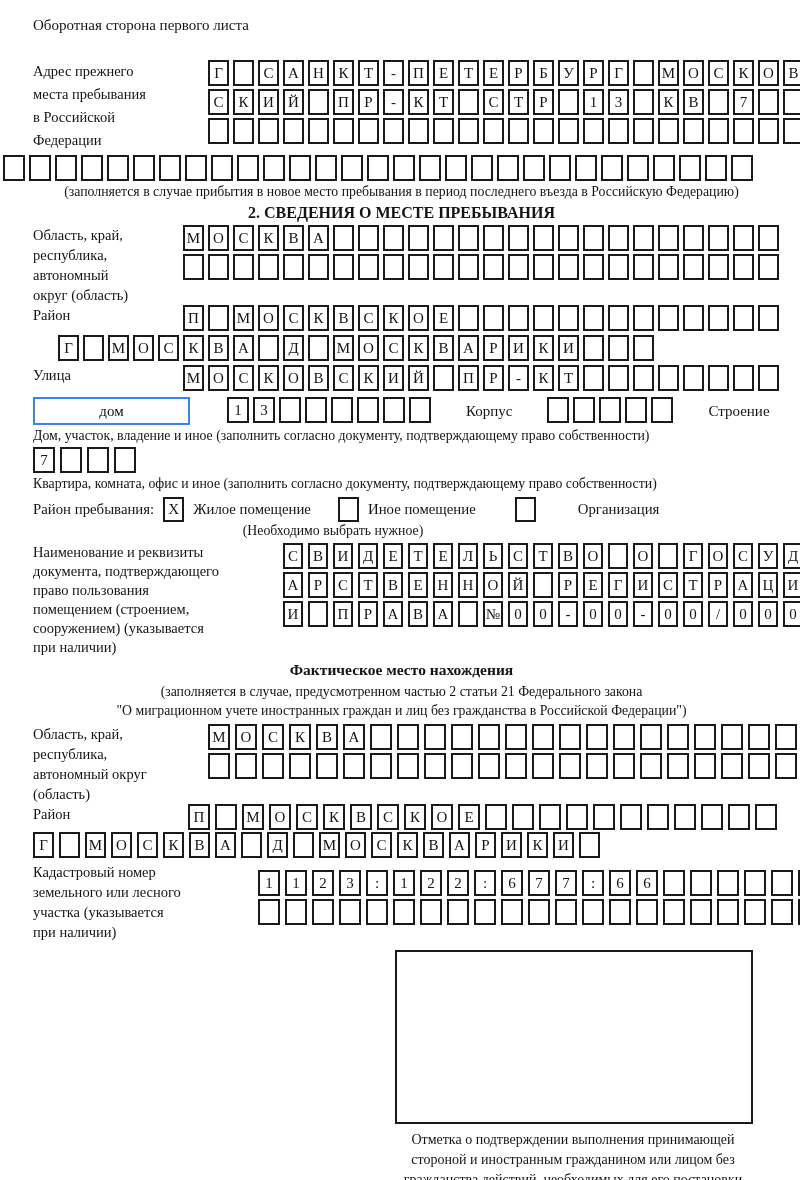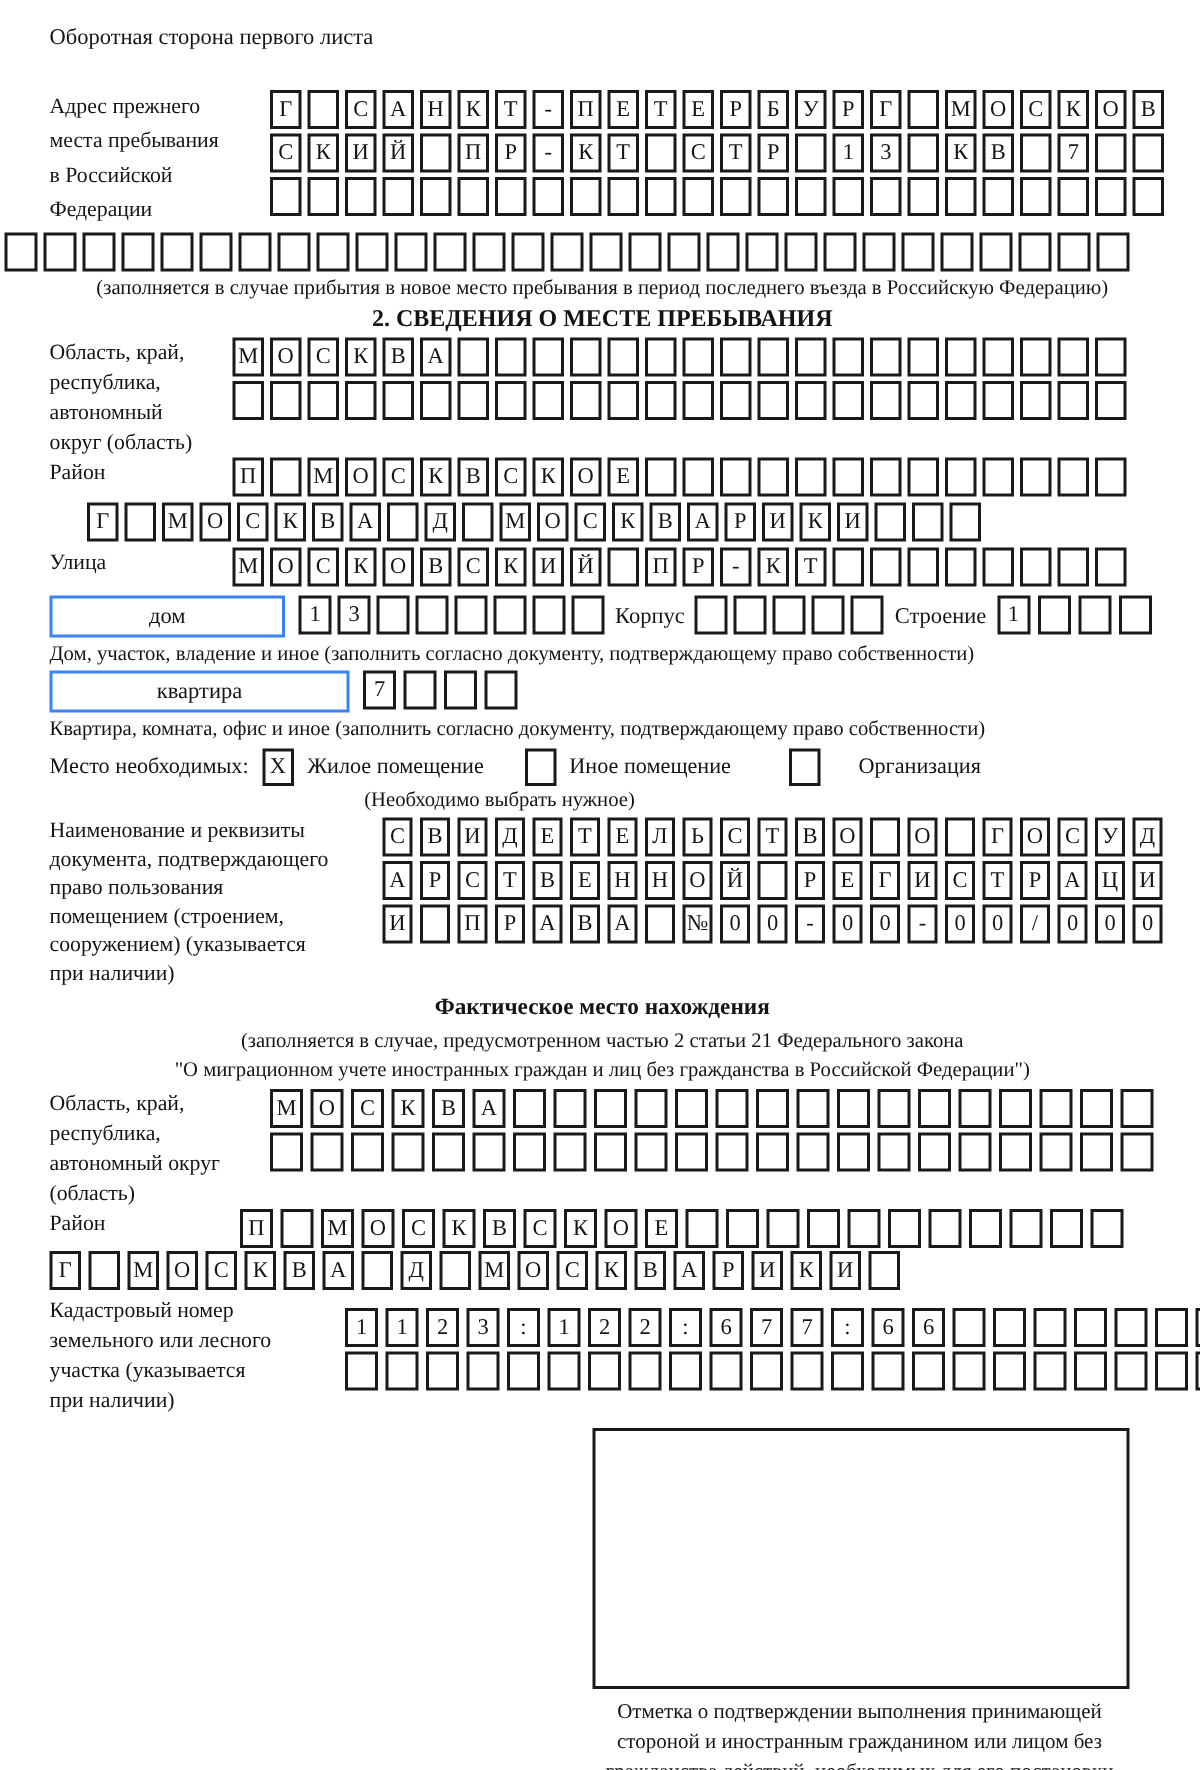--- a/index.html
+++ b/index.html
@@ -3,21 +3,21 @@
 <meta charset="utf-8">
 <style>
   html,body{margin:0;padding:0;background:#fff;}
   body{
     width:800px;height:1180px;box-sizing:border-box;
     padding:16px 30px 0 33px;overflow:hidden;
     font-family:"Liberation Serif","DejaVu Serif",serif;
     color:#141414;
   }
   .hdr{font-size:15px;text-align:left;line-height:18px;}
-  .row{display:flex;align-items:flex-start;}
+  .row{display:flex;align-items:flex-start;gap:28px;}
   .lbl{font-size:14.5px;line-height:20px;white-space:pre-line;flex-shrink:0;}
   .lbl.lh23{line-height:23px;}
   .lbl.lh19{line-height:19px;}
   .cellcol{display:flex;flex-direction:column;gap:3px;}
   .cells{display:flex;gap:4px;flex-wrap:nowrap;}
   .cells.g5{gap:5px;}
   .cell{
     width:21px;height:26px;box-sizing:border-box;border:2px solid #1a1a1a;
     display:flex;align-items:center;justify-content:center;
     font-size:15px;background:#fff;flex-shrink:0;
@@ -347,38 +347,37 @@
   <div class="cells c22 g5">
       <span class="cell">1</span>
       <span class="cell"></span>
       <span class="cell"></span>
       <span class="cell"></span>
     </div>
 </div>
 <div class="caption mt2">Дом, участок, владение и иное (заполнить согласно документу, подтверждающему право собственности)</div>
 
 <div class="row mt3">
-  <div class="widebox apt-box">квартира</div>
   <div class="cells c22 g5">
       <span class="cell">7</span>
       <span class="cell"></span>
       <span class="cell"></span>
       <span class="cell"></span>
     </div>
 </div>
 <div class="caption mt2">Квартира, комната, офис и иное (заполнить согласно документу, подтверждающему право собственности)</div>
 
 <div class="stay">
-  <span>Место необходимых:</span>
+  <span>Район пребывания:</span>
   <span class="chk" style="margin-left:9px">X</span>
   <span class="opt">Жилое помещение</span>
   <span class="chk" style="margin-left:27px"></span>
   <span class="opt">Иное помещение</span>
   <span class="chk" style="margin-left:39px"></span>
-  <span class="opt" style="margin-left:25px">Организация</span>
+  <span class="opt" style="margin-left:42px">Организация</span>
 </div>
 <div class="note">(Необходимо выбрать нужное)</div>
 
 <div class="row mt4">
   <div class="lbl lh19" style="width:222px">Наименование и реквизиты
 документа, подтверждающего
 право пользования
 помещением (строением,
 сооружением) (указывается
 при наличии)</div>

